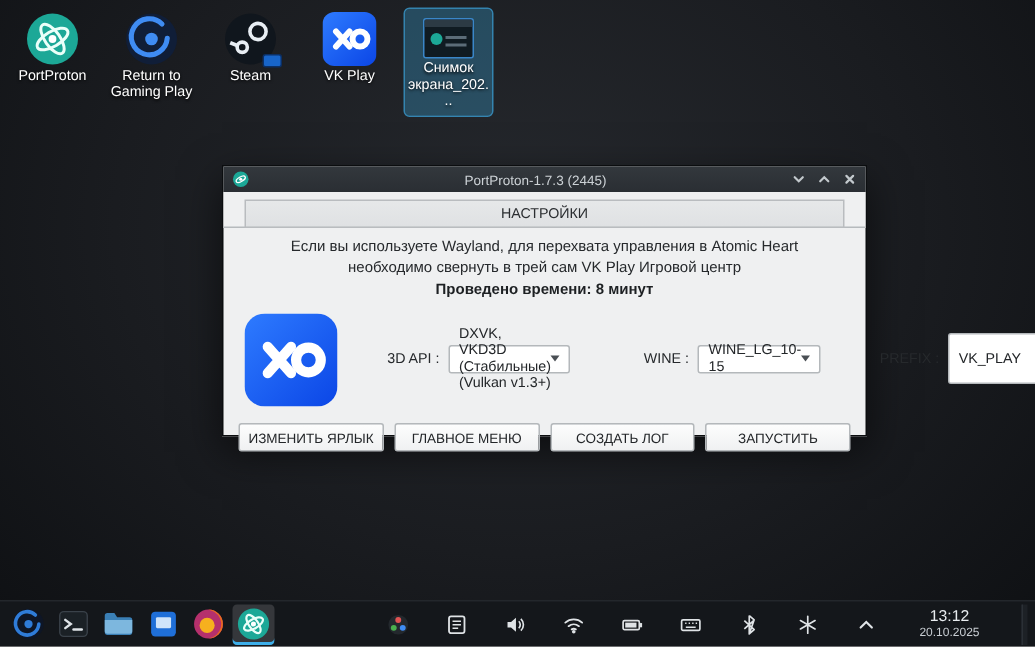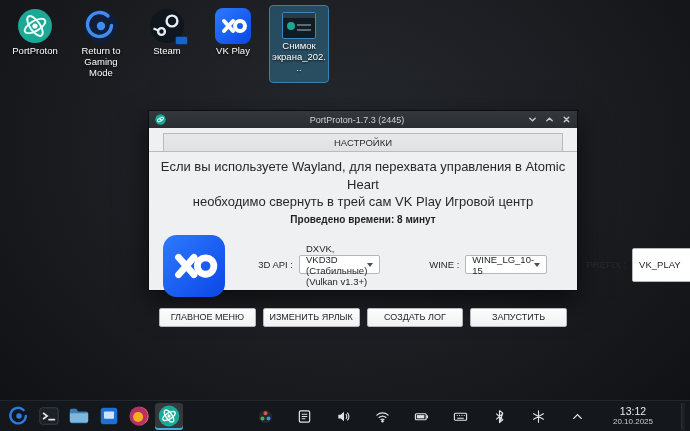--- a/index.html
+++ b/index.html
@@ -36,21 +36,21 @@
   .titlebar .title { position:absolute; left:0; right:12px; text-align:center; pointer-events:none; }
   .winbtns { margin-left:auto; display:flex; gap:3px; z-index:2; }
   .winbtn { width:14px; height:13px; display:flex; align-items:center; justify-content:center; }
   .winbtn svg { width:9px; height:9px; stroke:#c3c9cd; stroke-width:1.6; fill:none; stroke-linecap:round; }
 
   .tabbar { display:flex; padding:5px 14px 0; border-bottom:1px solid #b6babd; background:#eff0f1; }
   .tab { flex:1; height:19px; line-height:18px; text-align:center; font-size:9.5px; color:#2b2e31;
          border:1px solid #b9bcbf; background:linear-gradient(#e6e8e9,#dfe1e3); margin-bottom:-1px; }
   .tab.active { background:#f8f9fa; border-bottom:3px solid #3daee9; }
 
-  .notice { margin-top:6px; text-align:center; font-size:13px; line-height:1.35; color:#26292c; }
+  .notice { margin-top:6px; text-align:center; font-size:10px; line-height:1.35; color:#26292c; }
   .time-spent { margin-top:3px; text-align:center; font-size:10px; font-weight:bold; color:#1d2023; }
 
   .form { display:flex; margin:8px 12px 0 14px; }
   .vkicon-big { width:62px; height:62px; margin:2px 12px 0 0; flex:none; }
   .vkicon-big svg { width:100%; height:100%; display:block; }
   .rows { flex:1; display:flex; gap:23px; }
   .frow { display:flex; align-items:center; }
   .frow .flabel { width:62px; text-align:right; padding-right:6px; font-size:9.5px; color:#26292c; flex:none; }
   .combo { flex:1; height:19px; background:#ffffff; border:1px solid #b4b8bb; border-radius:2px;
            display:flex; align-items:center; padding:0 6px; font-size:9.5px; color:#232629; }
@@ -100,21 +100,21 @@
   </div>
 
   <div class="dicon">
     <div class="ic">
       <svg viewBox="0 0 36 36">
           <circle cx="18" cy="18" r="17" fill="#101e38"></circle>
         <path d="M25 8 A 12 12 0 1 0 28.5 17.5" stroke="#3f8cf3" stroke-width="3.4" fill="none" stroke-linecap="round"></path>
         <circle cx="18" cy="18" r="4.2" fill="#3f8cf3"></circle>
         </svg>
     </div>
-    <div class="lbl">Return to Gaming Mode</div>
+    <div class="lbl">Return to Gaming Play</div>
   </div>
 
   <div class="dicon">
     <div class="ic">
       <svg viewBox="0 0 36 36">
           <circle cx="18" cy="18" r="17" fill="#10161d"></circle>
         <circle cx="23" cy="13" r="5.4" fill="none" stroke="#e8eef4" stroke-width="2.4"></circle>
         <circle cx="12.5" cy="23.5" r="3.4" fill="none" stroke="#e8eef4" stroke-width="2.4"></circle>
         <path d="M4.5 20.5 L 9.6 22.5" stroke="#e8eef4" stroke-width="2.4"></path>
         </svg>
@@ -225,22 +225,22 @@
         <span class="flabel">PREFIX :</span>
         <input class="prefix-input" value="VK_PLAY" style="">
         <span class="dropbtn">
           <span class="caret" style="margin:0"></span>
         </span>
       </div>
     </div>
   </div>
 
   <div class="actions">
+    <button class="abtn">ИЗМЕНИТЬ ЯРЛЫК</button>
     <button class="abtn">ГЛАВНОЕ МЕНЮ</button>
-    <button class="abtn">ИЗМЕНИТЬ ЯРЛЫК</button>
     <button class="abtn">СОЗДАТЬ ЛОГ</button>
     <button class="abtn">ЗАПУСТИТЬ</button>
   </div>
 </div>
 
 <div class="taskbar">
 
   <div class="tb-item">
     <svg viewBox="0 0 24 24">
         <circle cx="12" cy="12" r="11" fill="#0e1626"></circle>

